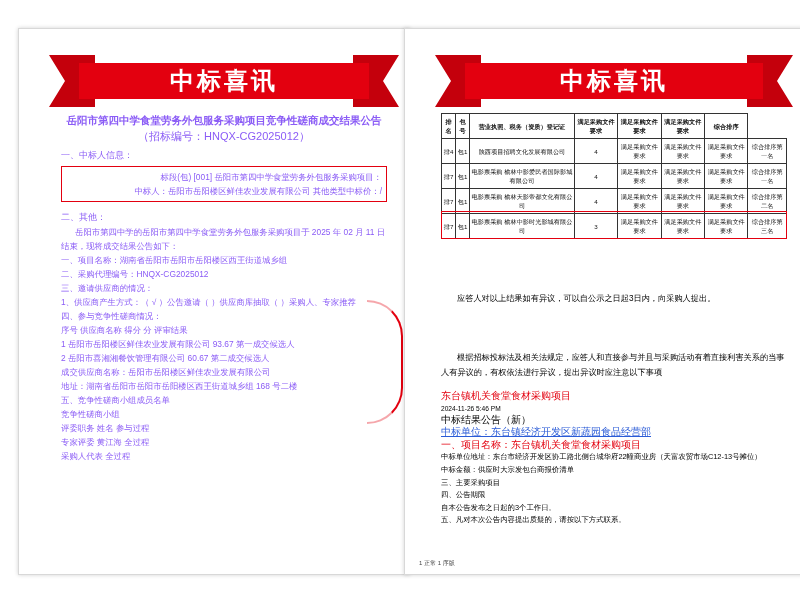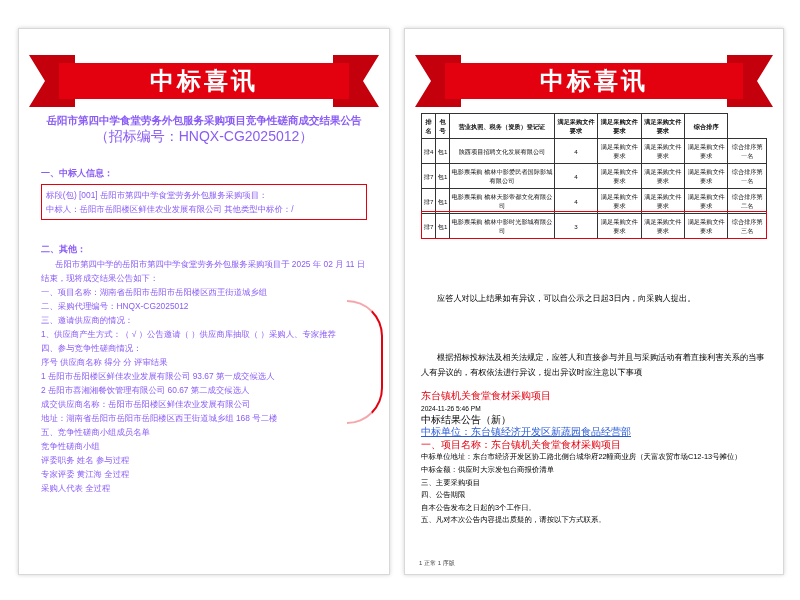--- a/index.html
+++ b/index.html
@@ -9,20 +9,21 @@
     font-family:"Liberation Sans", sans-serif;
   }
   .stage{position:relative;width:800px;height:600px;background:#fff;}
 
   
   .sheet{
     position:absolute;top:28px;height:545px;background:#fff;
     border:1px solid #d8d8d8;
     box-shadow:0 0 4px rgba(0,0,0,.18);
     overflow:hidden;
+    padding-left:20px;
   }
   .sheet.left{left:18px;width:370px;}
   .sheet.right{left:404px;width:378px;}
 
   
   .ribbon{position:relative;height:52px;margin:26px 0 6px 0;}
   .ribbon .band{
     position:absolute;left:40px;right:40px;top:8px;height:36px;
     background:#e3000f;
   }
@@ -33,26 +34,26 @@
   .ribbon .tailR{right:10px;clip-path:polygon(0 0,100% 0,calc(100% - 16px) 50%,100% 100%,0 100%);}
   .ribbon .txt{
     position:absolute;left:0;right:0;top:10px;height:32px;line-height:32px;
     text-align:center;color:#fff;font-size:24px;font-weight:bold;letter-spacing:3px;
     font-family:"Liberation Serif", serif;
   }
 
   
   .doc{padding:0 22px;color:#8b5cf6;}
   .doc .title{text-align:center;font-size:10.5px;font-weight:bold;line-height:16px;font-family:"Liberation Serif", serif;}
-  .doc .subtitle{text-align:center;font-size:14px;line-height:15px;}
-  .doc .sec{font-size:9px;line-height:15px;margin-top:22px;font-weight:bold;}
+  .doc .subtitle{text-align:center;font-size:11px;line-height:15px;}
+  .doc .sec{font-size:9px;line-height:15px;margin-top:4px;font-weight:normal;}
   .doc .ln{font-size:8.4px;line-height:14px;}
   .doc .ln.ind{text-indent:14px;}
 
-  .redbox{border:1.6px solid #e3000f;padding:3px 4px;margin:3px 0 8px 0;}
+  .redbox{border:1.6px solid #e3000f;padding:3px 4px;margin:3px 0 8px 0;text-align:right;}
 
   
   .blue{color:#2a5bd7;text-decoration:underline;}
   .redhl{color:#e3000f;}
 
   
   .fade{
     position:absolute;left:0;right:0;bottom:0;height:70px;
     background:linear-gradient(to bottom,rgba(255,255,255,0),#fff 78%);
     pointer-events:none;

